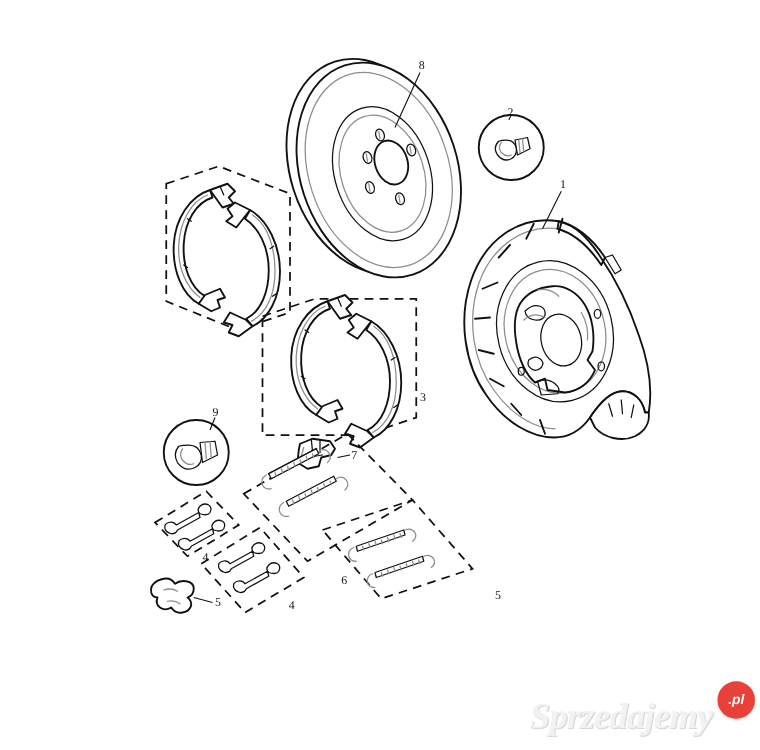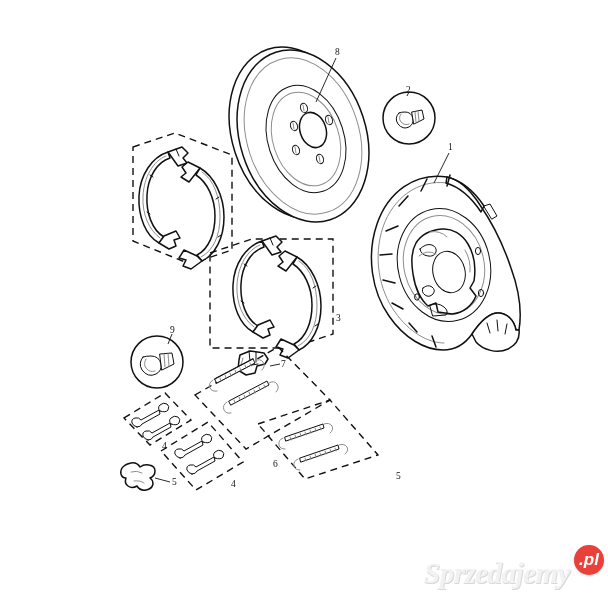--- a/index.html
+++ b/index.html
@@ -58,21 +58,21 @@
   .wm-badge {
     position: absolute;
     left: 150px;
     top: -12px;
     width: 30px;
     height: 30px;
     border-radius: 50%;
     background: #e8413a;
     color: #ffffff;
     font-family: "Liberation Sans", sans-serif;
-    font-size: 17px;
+    font-size: 11px;
     font-weight: bold;
     font-style: italic;
     display: flex;
     align-items: center;
     justify-content: center;
     box-shadow: 0 1px 2px rgba(0,0,0,0.18);
   }
 </style>
 </head>
 <body>

